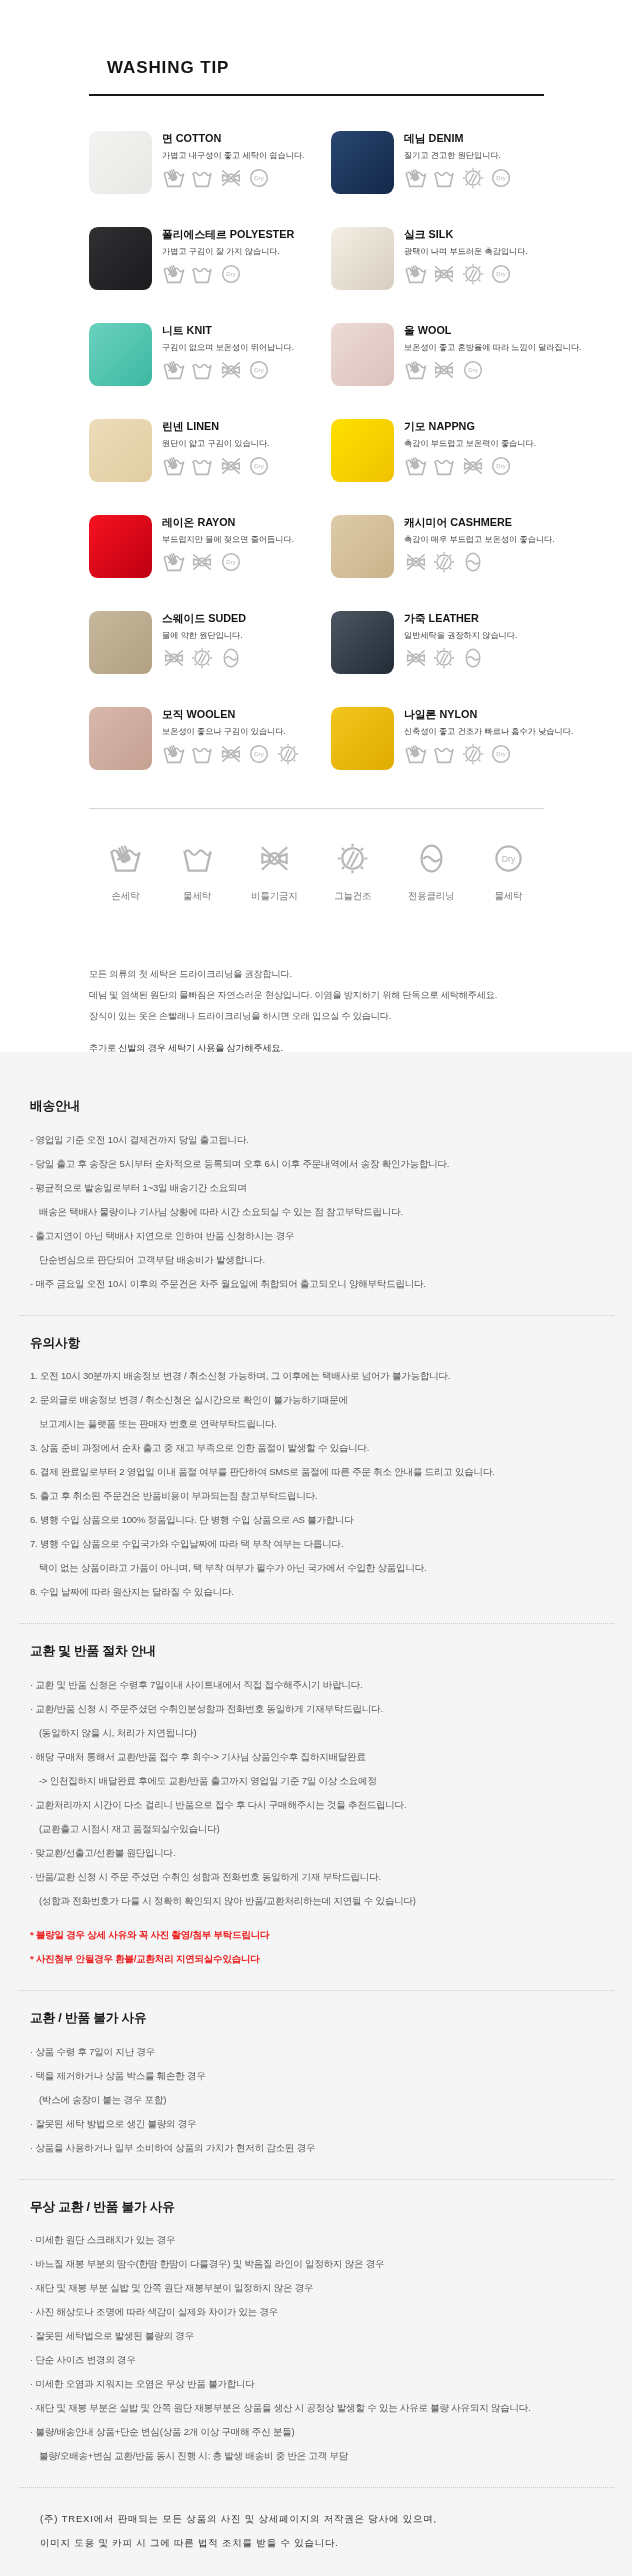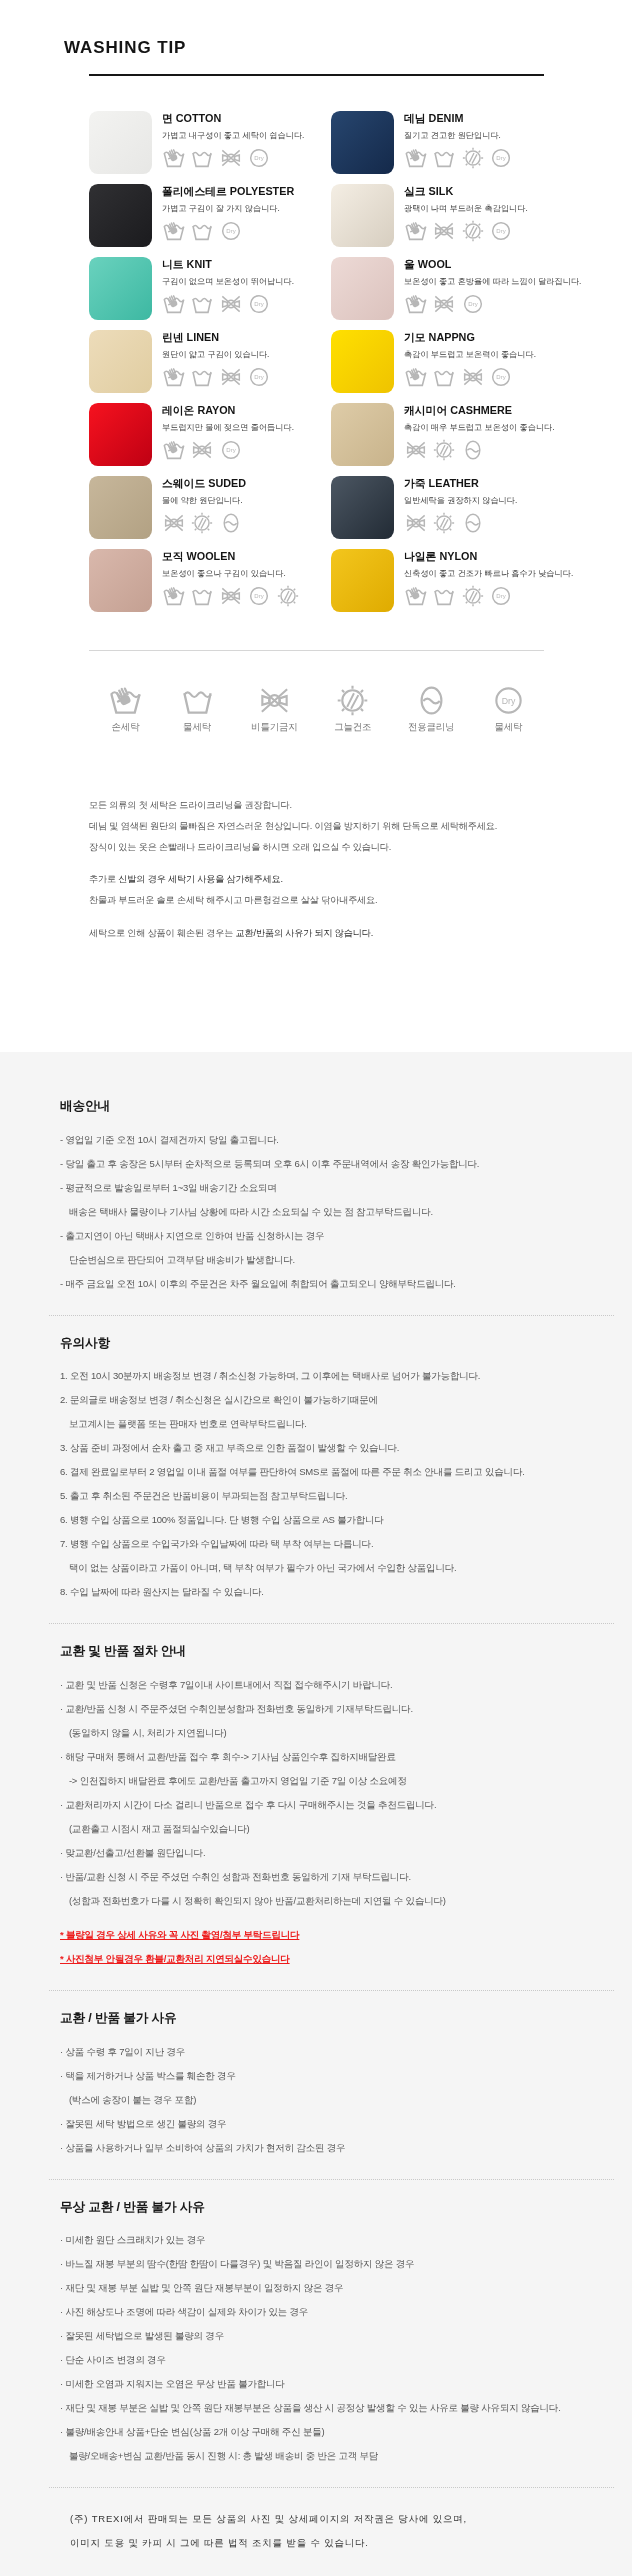--- a/index.html
+++ b/index.html
@@ -1,49 +1,49 @@
 <!DOCTYPE html>
 <html style="font-size:10px"><head>
 <meta charset="utf-8">
 <style>
   html,body{margin:0;padding:0;background:#fff;}
   .page{position:relative;width:633px;height:2576px;overflow:hidden;
         font-family:"Liberation Sans","DejaVu Sans",sans-serif;color:#111;}
   
   .white-area{height:1052px;overflow:hidden;box-sizing:border-box;background:#fff;}
-  .wt-title{margin:0 0 0 64px;padding-top:38px;font-size:17px;font-weight:800;
+  .wt-title{margin:0 0 0 107px;padding-top:58px;font-size:17px;font-weight:800;
             letter-spacing:0.9px;color:#141414;}
   .title-rule{width:455px;height:1.9px;background:#171717;margin:16.4px 0 0 89px;}
   .fabric-grid{margin:35px 0 0 89px;display:grid;grid-template-columns:242px 272px;
-               row-gap:10px;}
+               row-gap:33px;}
   .fabric-item{display:flex;align-items:flex-start;}
   .swatch{width:63px;height:63px;border-radius:8.9px;flex:none;}
   .fabric-text{margin-left:10px;padding-top:0.6px;}
   .fabric-title{font-size:10.8px;font-weight:700;color:#141414;white-space:nowrap;}
   .fabric-desc{margin-top:3.8px;font-size:8.2px;color:#3d3d3d;white-space:nowrap;}
   .fabric-icons{margin-top:5.7px;display:flex;gap:4.4px;}
   .cicon{display:inline-block;width:24px;height:24px;}
   .cicon svg{width:100%;height:100%;display:block;}
   .legend-rule{width:455px;height:0.6px;background:#d6d6d6;margin:38px 0 0 89px;}
   .legend{width:418px;margin:32px 0 0 108px;display:flex;justify-content:space-between;}
   .litem{text-align:center;}
   .litem .cicon{width:35px;height:35px;}
-  .llabel{margin-top:1px;font-size:9.5px;color:#7a7a7a;letter-spacing:-0.2px;}
+  .llabel{margin-top:12px;font-size:9.5px;color:#7a7a7a;letter-spacing:-0.2px;}
   .notes{margin:61px 0 0 89px;}
   .nline{font-size:9.2px;color:#555;line-height:21px;letter-spacing:-0.2px;white-space:nowrap;}
   .nline .b{font-weight:400;color:#2c2c2c;}
   .ngap{height:11.4px;}
   
-  .gray-area{height:1524px;box-sizing:border-box;padding-top:46px;overflow:hidden;padding-left:30px;}
+  .gray-area{height:1524px;box-sizing:border-box;padding-top:46px;overflow:hidden;}
   .psec{padding-left:30px;}
   .psec h2{margin:0 0 12.7px 0;font-size:12.7px;font-weight:700;color:#181818;letter-spacing:-0.2px;}
   .pitem{font-size:9.5px;color:#565656;line-height:24px;letter-spacing:-0.2px;white-space:nowrap;}
   .pitem.indent{padding-left:8.9px;}
   .pitem.gap{margin-top:10px;}
-  .pitem.red{font-weight:700;text-decoration:underline;}
+  .pitem.red{font-weight:700;}
   .pdiv{border-top:1.3px dotted #c9c9c9;margin:19px 19px;}
   .footer{padding-left:40px;font-size:9.5px;line-height:23.4px;color:#333;letter-spacing:0.8px;white-space:nowrap;}
 </style>
 </head>
 <body>
 
 <div class="page">
   <section class="white-area">
     <h1 class="wt-title">WASHING TIP</h1>
     <div class="title-rule"></div>

